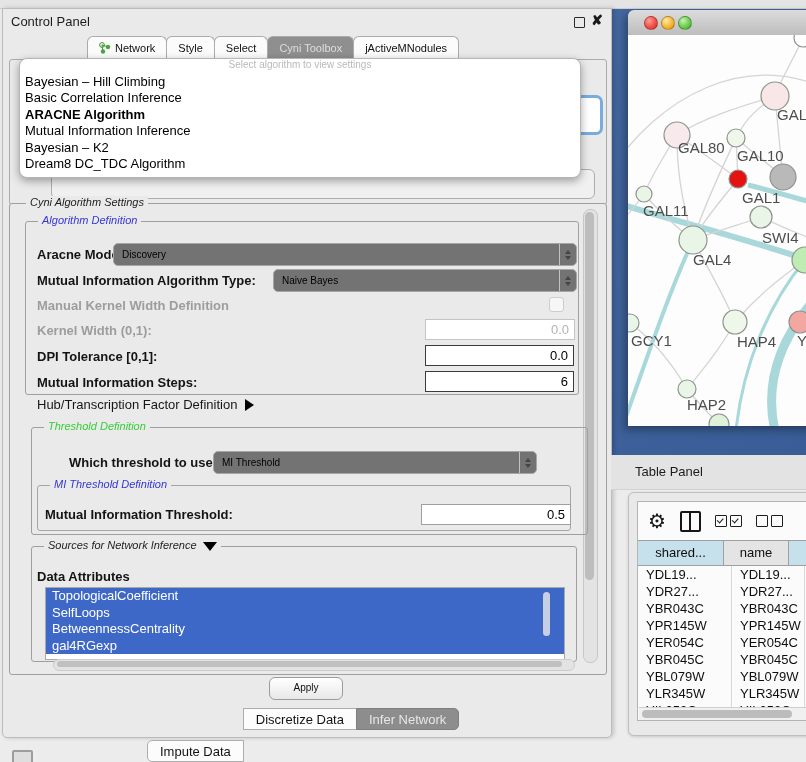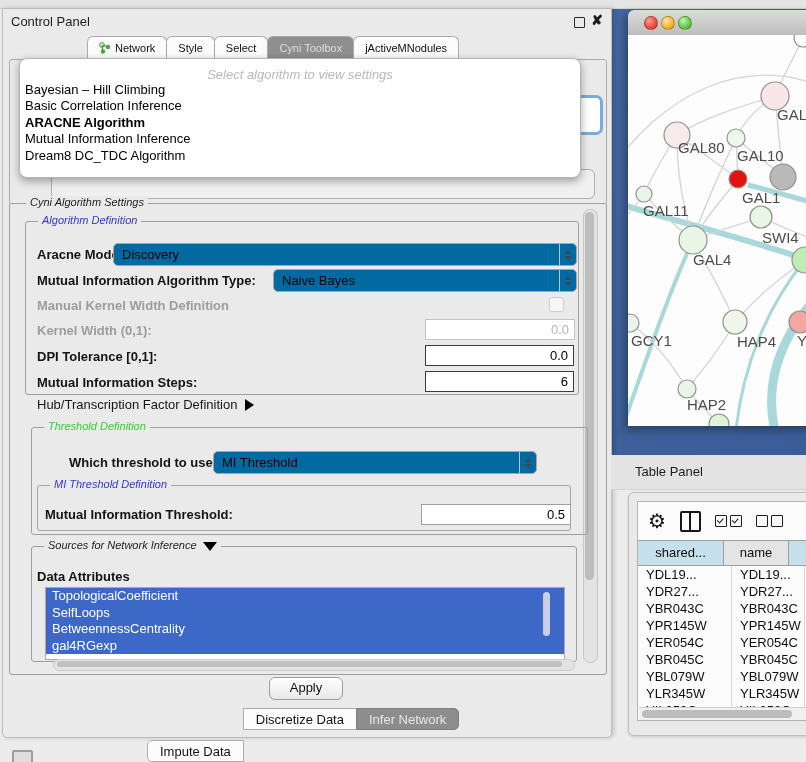--- a/index.html
+++ b/index.html
@@ -32,21 +32,21 @@
   
   #hidden-groupbox{left:6px;top:50px;width:596px;height:144px;border:1px solid #ababab;border-radius:3px;}
   #ghost-combo{left:48px;top:160px;width:542px;height:28px;background:#f0f0f0;
     border:1px solid #aeaeae;border-radius:6px;}
   #focus-combo-fragment{left:568px;top:86px;width:26px;height:34px;background:#fff;
     border:3px solid #79abdd;border-radius:7px;}
 
   
   #algo-popup{left:16px;top:49px;width:560px;height:118px;background:#fff;
     border:1px solid #b5b5b5;border-radius:8px;box-shadow:0 3px 9px rgba(0,0,0,.35);overflow:hidden;}
-  #algo-popup-header{text-align:center;font-size:13px;color:#b9b9b9;padding-top:8px;height:15px;font-style:italic;}
+  #algo-popup-header{text-align:center;font-size:10px;color:#b9b9b9;padding-top:0;height:15px;}
   .algo-item{font-size:13px;color:#000;line-height:16.4px;padding-left:5px;white-space:nowrap;}
   .algo-item.sel{font-weight:bold;}
 
   
   .gbox{border:1px solid #9f9f9f;border-radius:3px;}
   .gtitle{position:absolute;top:-8px;left:12px;background:#eaeaea;padding:0 4px;font-size:11px;font-style:italic;}
   .gtitle.blue{color:#3535d8;}
   .gtitle.green{color:#35cd35;}
   .gtitle.plain{color:#1d1d1d;}
 
@@ -54,22 +54,22 @@
   #settings-title{top:-8px;left:16px;}
 
   
   #settings-vscroll{left:580px;top:200px;width:13px;height:452px;background:#e3e3e3;
     border:1px solid #c6c6c6;border-radius:7px;}
   #settings-vscroll-thumb{left:1px;top:2px;width:9px;height:368px;background:#bdbdbd;border-radius:6px;}
 
   #algodef-group{left:22px;top:212px;width:552px;height:172px;}
   .row-label{position:absolute;font-size:13px;font-weight:bold;color:#141414;white-space:nowrap;}
   .row-label.dis{color:#9d9d9d;}
-  .combo{position:absolute;height:21px;background:#0369a1;border:1px solid #a6a6a6;border-radius:5px;
-    display:flex;align-items:center;font-size:13px;color:#000;}
+  .combo{position:absolute;height:21px;background:#737373;border:1px solid #a6a6a6;border-radius:5px;
+    display:flex;align-items:center;font-size:10px;color:#000;}
   .combo .cval{flex:1;padding-left:8px;}
   .stepper{width:16px;height:100%;border-left:1px solid #c2c2c2;display:flex;flex-direction:column;
     align-items:center;justify-content:center;gap:2px;}
   .arr-up{width:0;height:0;border-left:3.5px solid transparent;border-right:3.5px solid transparent;border-bottom:4.5px solid #444;}
   .arr-dn{width:0;height:0;border-left:3.5px solid transparent;border-right:3.5px solid transparent;border-top:4.5px solid #444;}
   .field{position:absolute;height:19px;background:#fff;font-size:13px;text-align:right;
     padding-right:5px;line-height:19px;}
   .field.strong{border:1.5px solid #3c3c3c;}
   .field.normal{border:1px solid #9f9f9f;}
   .field.dis{border:1px solid #c4c4c4;color:#b2b2b2;}
@@ -87,21 +87,21 @@
   #attr-title{left:34px;top:562px;}
   #attr-list{left:42px;top:578px;width:518px;height:71px;background:#fff;border:1px solid #a9a9a9;overflow:hidden;}
   .attr-item{background:#3e68c8;color:#fff;font-size:13px;line-height:16.6px;padding-left:6px;}
   #attr-vscroll{position:absolute;right:13px;top:2px;width:9px;height:62px;background:#3e68c8;border-radius:5px;}
   #attr-vscroll-thumb{position:absolute;left:1px;top:2px;width:7px;height:44px;background:#c7cfe2;border-radius:4px;}
 
   #settings-hscroll{left:50px;top:650px;width:520px;height:10px;background:#e3e3e3;border:1px solid #cccccc;border-radius:6px;}
   #settings-hscroll-thumb{left:3px;top:1px;width:505px;height:6px;background:#c0c0c0;border-radius:4px;}
 
   #apply-btn{left:266px;top:668px;width:72px;height:21px;background:linear-gradient(#ffffff,#e8e8e8);
-    border:1px solid #9c9c9c;border-radius:6px;font-size:13px;color:#111;text-align:center;line-height:20px;}
+    border:1px solid #9c9c9c;border-radius:6px;font-size:10px;color:#111;text-align:center;line-height:20px;}
 
   #bottom-tabbar{left:144px;top:699px;height:22px;display:flex;}
   .btab{height:20px;padding:0 12px;background:#fcfcfc;border:1px solid #adadad;font-size:13px;
     color:#131313;display:flex;align-items:center;margin-right:-1px;}
   .btab:first-child{border-radius:5px 0 0 5px;margin-top:32px;}
   .btab:last-child{border-radius:0 5px 5px 0;}
   .btab.sel{background:#8d8d8d;color:#e7e7e7;border-color:#7f7f7f;}
 
   
   #net-window{left:628px;top:10px;width:200px;height:416px;border-radius:6px 6px 0 0;
@@ -193,20 +193,21 @@
     <div class="abs" id="ghost-combo"></div>
     <div class="abs" id="focus-combo-fragment"></div>
 
     <div class="abs" id="algo-popup">
       <div id="algo-popup-header">Select algorithm to view settings</div>
       <div id="algo-items">
           <div class="algo-item">Bayesian – Hill Climbing</div>
           <div class="algo-item">Basic Correlation Inference</div>
           <div class="algo-item sel">ARACNE Algorithm</div>
           <div class="algo-item">Mutual Information Inference</div>
+          <div class="algo-item">Bayesian – K2</div>
           <div class="algo-item">Dream8 DC_TDC Algorithm</div>
         </div>
     </div>
 
     <div class="abs gbox" id="settings-group">
       <span class="gtitle plain" id="settings-title">Cyni Algorithm Settings</span>
     </div>
     <div class="abs" id="settings-vscroll">
       <div class="abs" id="settings-vscroll-thumb"></div>
     </div>

